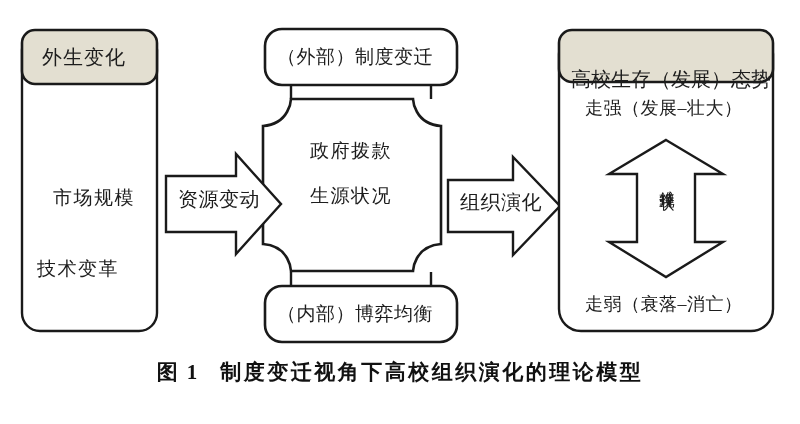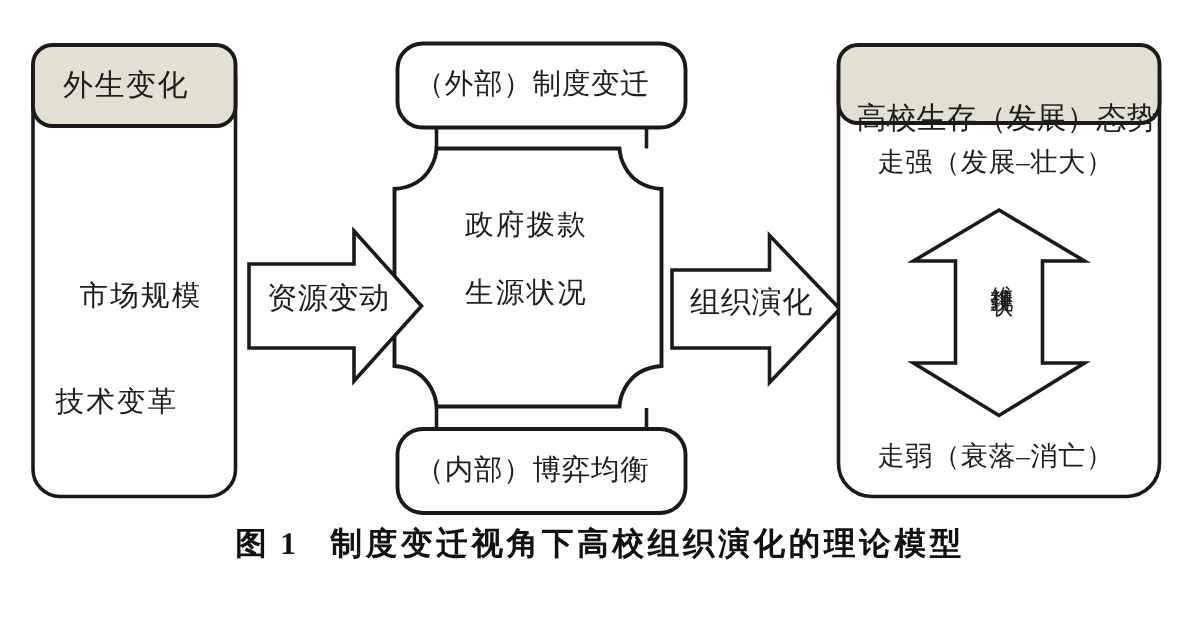--- a/index.html
+++ b/index.html
@@ -176,17 +176,17 @@
   <div class="txt arrow-label-text" style="left:460px; top:192px;">组织演化</div>
 
   <div class="txt" style="left:571px; top:45px; font-size:20px; letter-spacing:0px;margin-top:24px;">高校生存（发展）态势</div>
 
   <div class="txt outcome-text" style="left:585px; top:99px;">走强（发展–壮大）</div>
 
   <div class="txt vertical-label-text" style="left:659px; top:178px;">维持现状</div>
 
   <div class="txt outcome-text" style="left:585px; top:295px;">走弱（衰落–消亡）</div>
 
-  <div style="position:absolute; left:0; top:348px; width:800px; text-align:center;">
+  <div style="position:absolute; left:0; top:358px; width:800px; text-align:center;">
     <span class="caption-text caption-num">图</span><span class="caption-text caption-num" style="padding-left:8px;">1</span><span class="caption-text" style="padding-left:22px;">制度变迁视角下高校组织演化的理论模型</span>
   </div>
 
 </div>
 
 </body></html>

